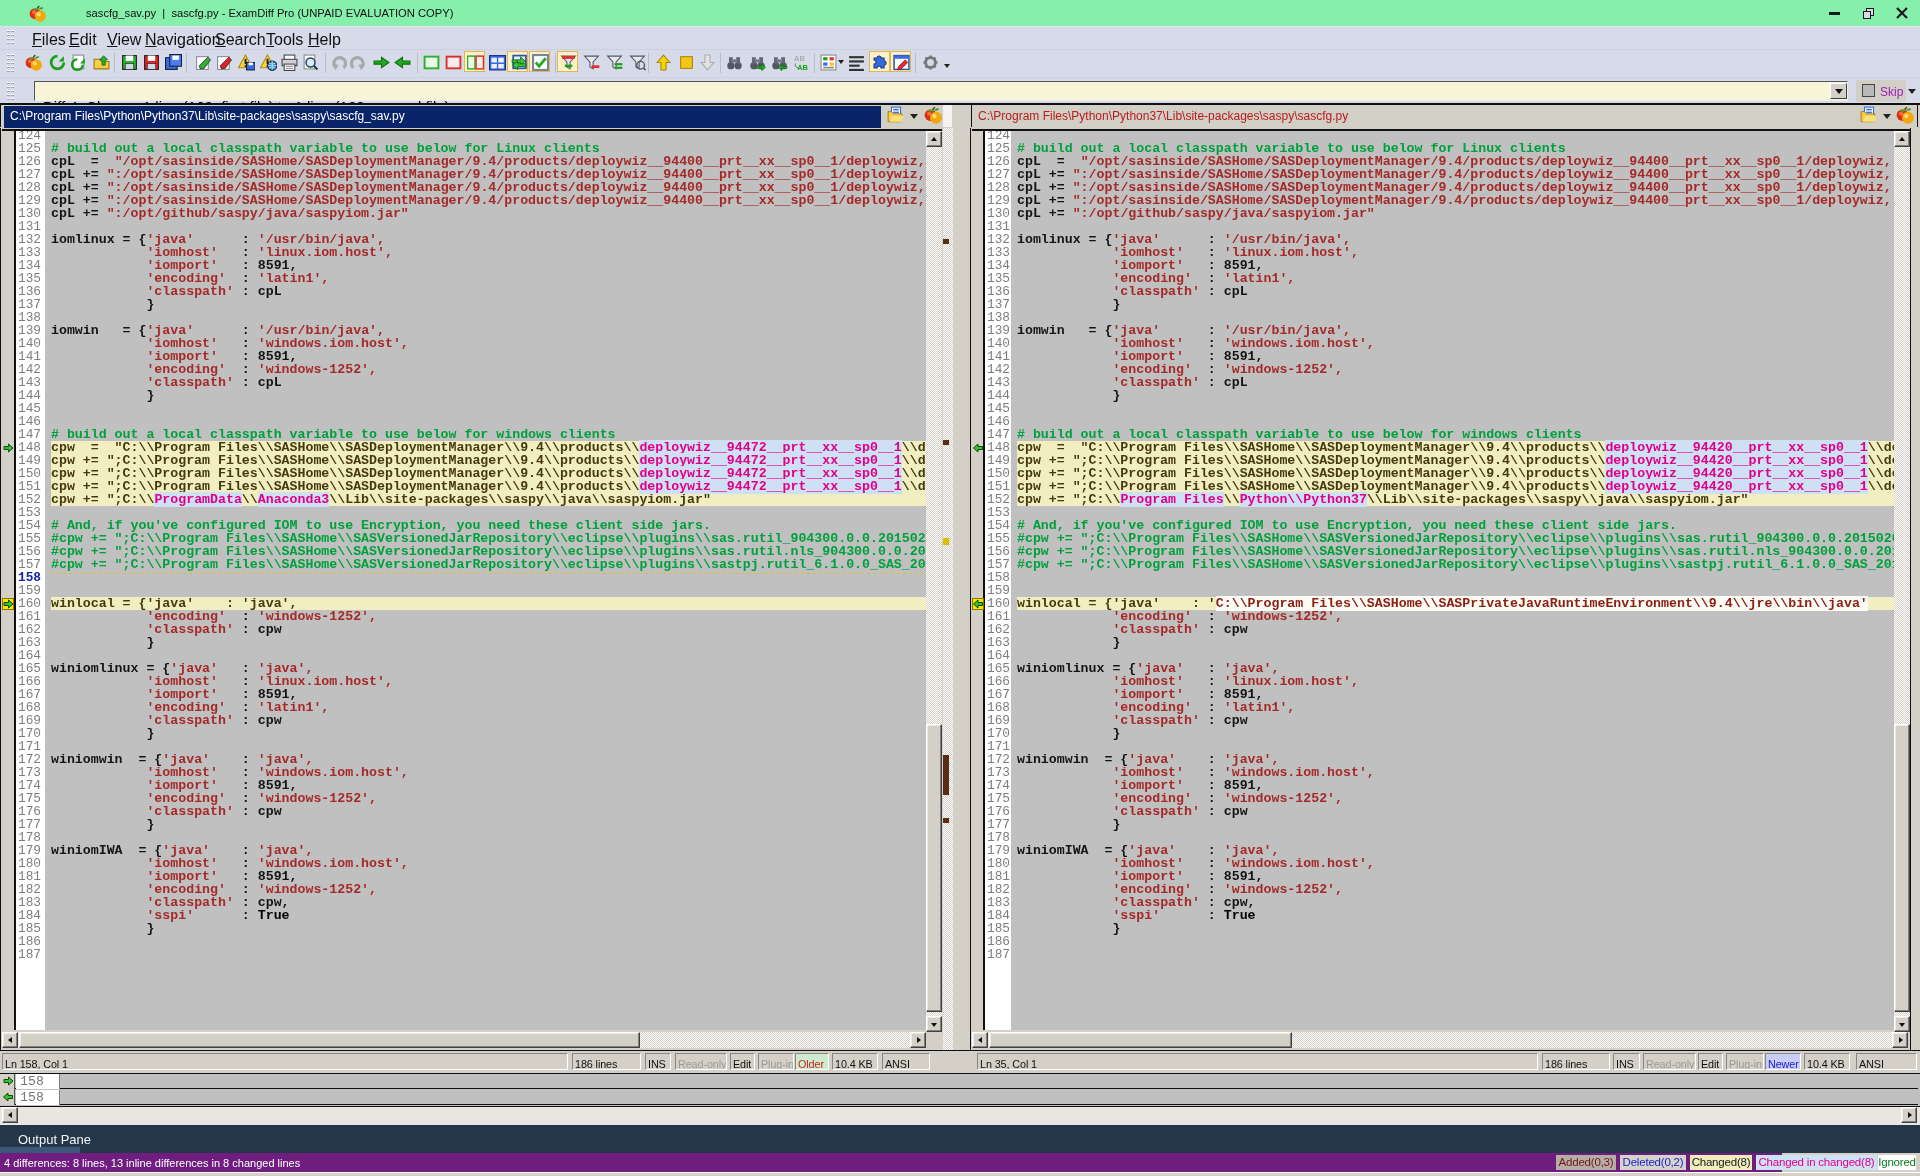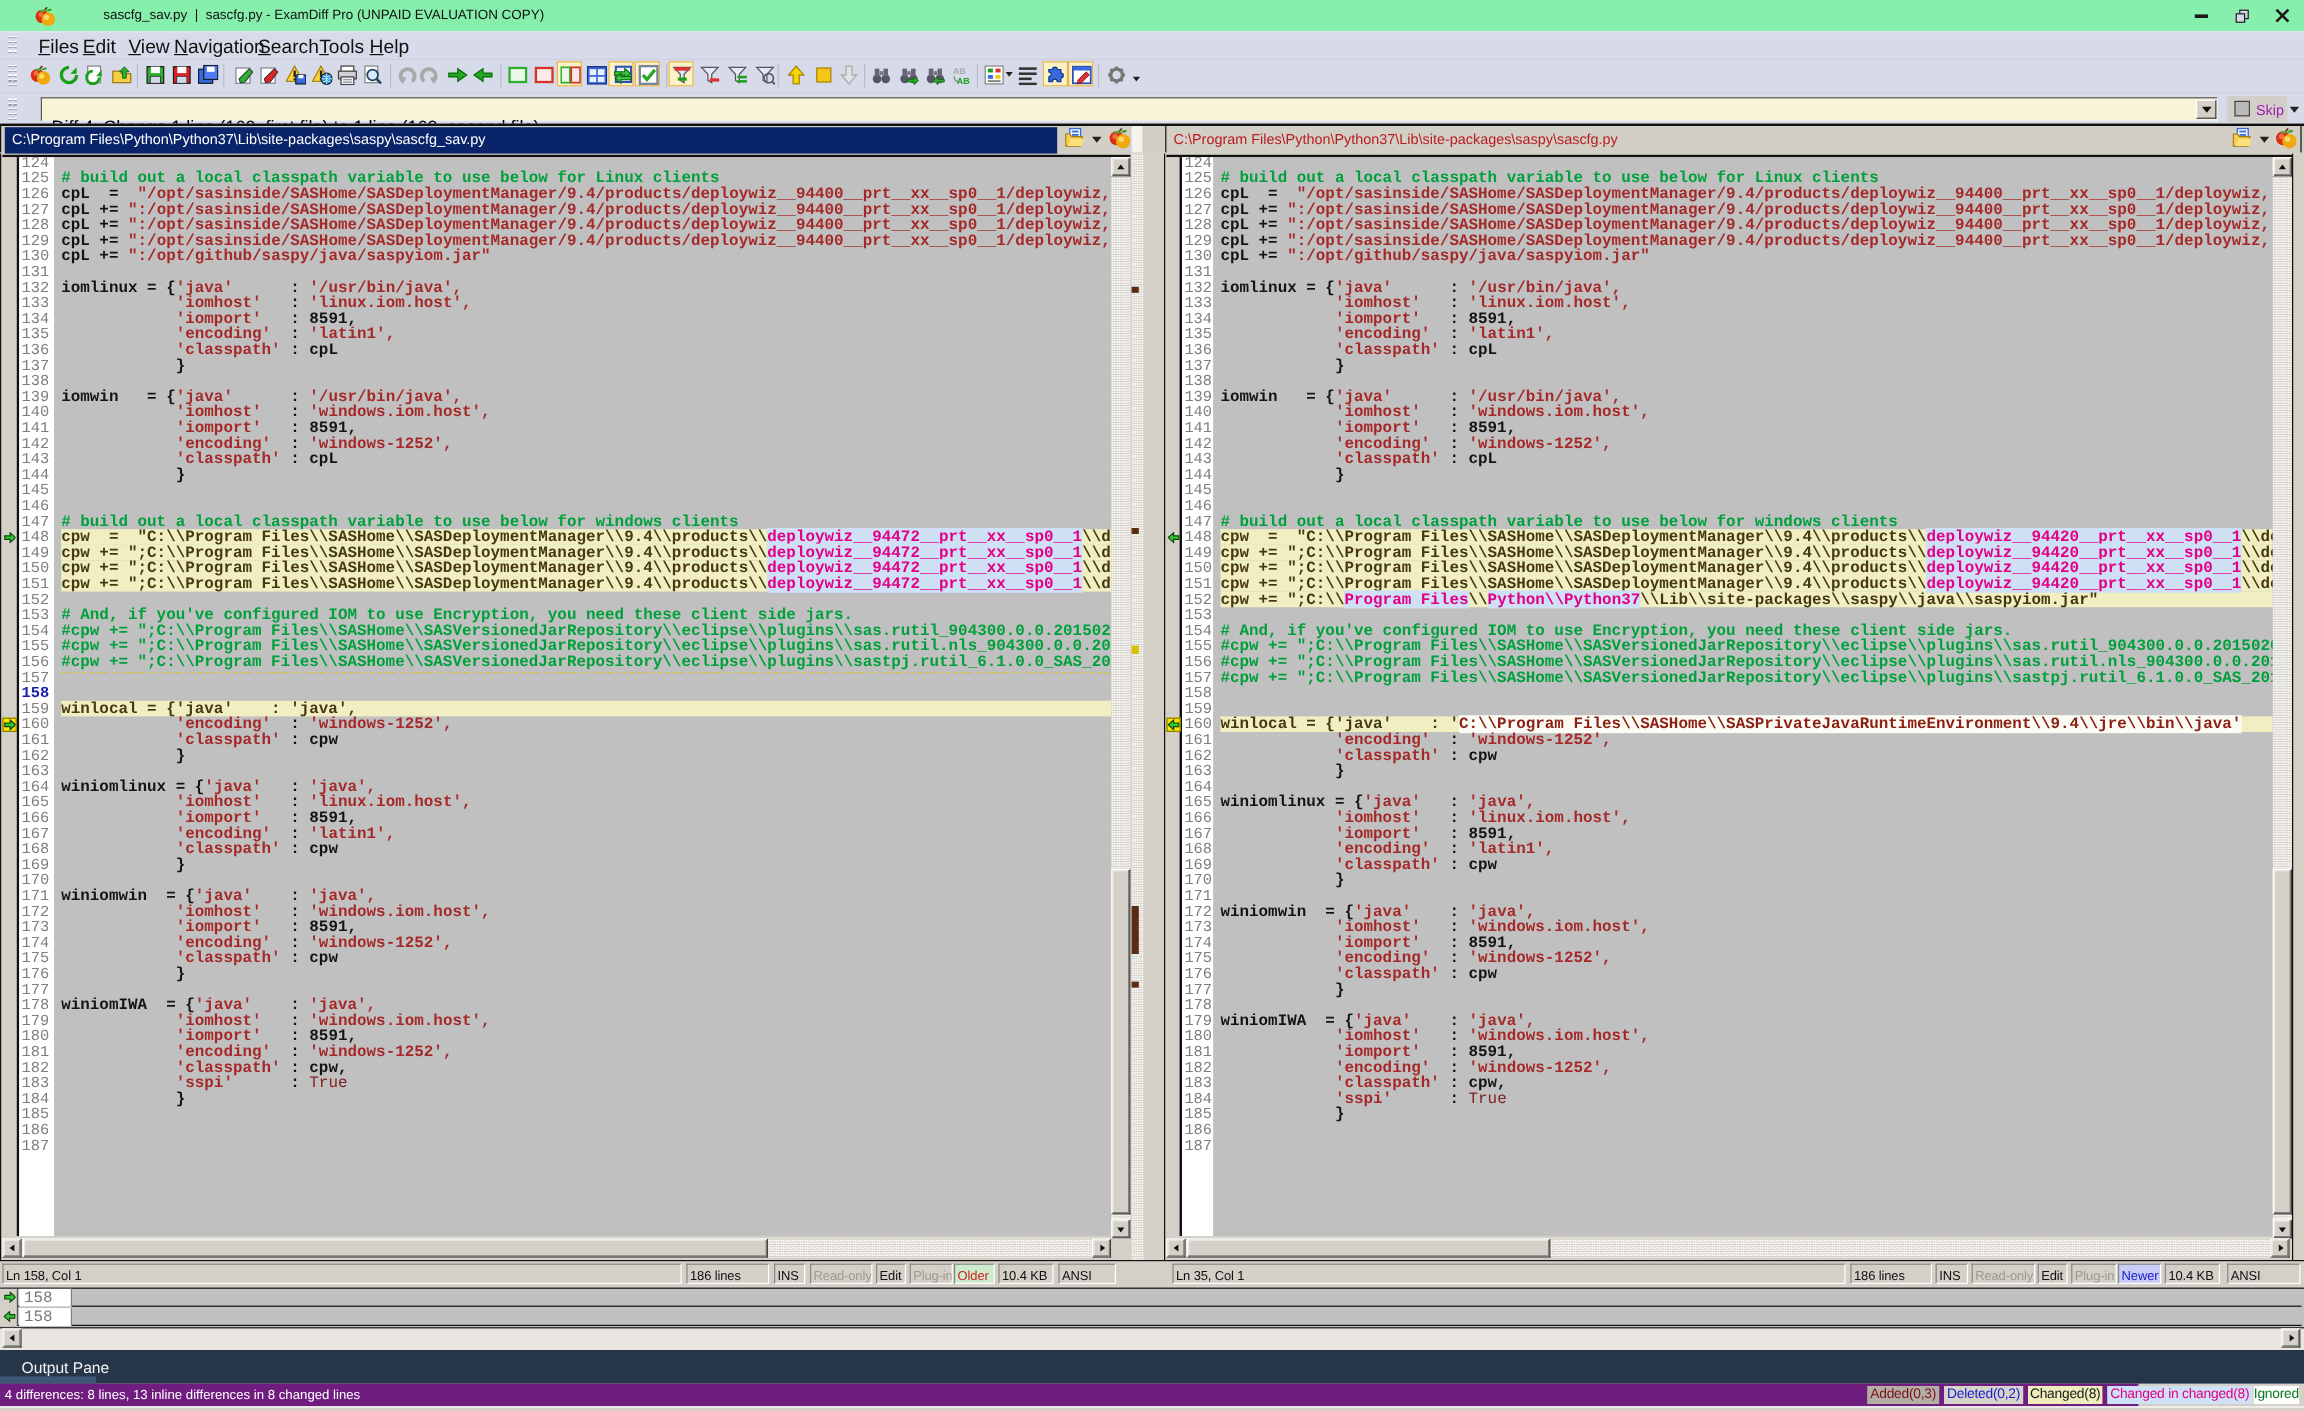--- a/index.html
+++ b/index.html
@@ -19,21 +19,21 @@
   font:12.8px/13.016px "Liberation Mono",monospace;padding-left:2px;overflow:hidden;color:#7e7e7e}
 .gutter>div:first-child,.code>div:first-child{margin-top:-2.5px}
 .gutter .bn{color:#1822a8;font-weight:bold}
 .code{position:absolute;top:3px;height:899px;background:#c0c0c0;overflow:hidden;
   font:bold 13.25px/13.016px "Liberation Mono",monospace;color:#141414}
 .code div{height:13.016px;white-space:pre}
 .code .y{background:#f1efc2;color:#46380f}
 s{text-decoration:none;color:#a52929}
 i{font-style:normal;color:#141414}
 g{color:#00a03c}
-b{font-weight:normal;color:#7f1d1d}
+b{font-weight:bold;color:#000000}
 c{color:#46380f}
 hl{background:#cfe0f5;color:#e20087}
 hw{background:#fbfbf6;color:#8c2012}
 .dot{background-image:repeating-linear-gradient(90deg,#d2c428 0 3px,rgba(0,0,0,0) 3px 6px),repeating-linear-gradient(90deg,#d2c428 0 3px,rgba(0,0,0,0) 3px 6px);
   background-repeat:repeat-x,repeat-x;background-size:100% 1.3px,100% 1.3px;background-position:0 1.5px,0 12.5px}
 .margin{position:absolute;top:3px;height:899px;background:#d4d0c8}
 .vsb{position:absolute;top:3px;width:16px;height:899px;background:conic-gradient(#fff 25%,#d4d0c8 0 50%,#fff 0 75%,#d4d0c8 0);background-size:2px 2px}
 .hsb{position:absolute;height:16px;background:conic-gradient(#fff 25%,#d4d0c8 0 50%,#fff 0 75%,#d4d0c8 0);background-size:2px 2px}
 .sbtn{position:absolute;width:16px;height:16px;background:#d4d0c8;border:1px solid;border-color:#fff #404040 #404040 #fff;box-shadow:inset -1px -1px 0 #808080,inset 1px 1px 0 #eceae6}
 .sbtn:after{content:"";position:absolute;border:3.5px solid transparent}
@@ -523,20 +523,21 @@
       <div><i>            </i><s>'encoding'</s><i>  : </i><s>'windows-1252',</s></div>
       <div><i>            </i><s>'classpath'</s><i> : </i><i>cpL</i></div>
       <div><i>            }</i></div>
       <div>&nbsp;</div>
       <div>&nbsp;</div>
       <div><g># build out a local classpath variable to use below for windows clients</g></div>
       <div class="y"><c>cpw  =  "C:\\Program Files\\SASHome\\SASDeploymentManager\\9.4\\products\\</c><hl>deploywiz__94472__prt__xx__sp0__1</hl><c>\\de</c></div>
       <div class="y"><c>cpw += ";C:\\Program Files\\SASHome\\SASDeploymentManager\\9.4\\products\\</c><hl>deploywiz__94472__prt__xx__sp0__1</hl><c>\\de</c></div>
       <div class="y"><c>cpw += ";C:\\Program Files\\SASHome\\SASDeploymentManager\\9.4\\products\\</c><hl>deploywiz__94472__prt__xx__sp0__1</hl><c>\\de</c></div>
       <div class="y"><c>cpw += ";C:\\Program Files\\SASHome\\SASDeploymentManager\\9.4\\products\\</c><hl>deploywiz__94472__prt__xx__sp0__1</hl><c>\\de</c></div>
+      <div class="y"><c>cpw += ";C:\\</c><hl>ProgramData</hl><c>\\</c><hl>Anaconda3</hl><c>\\Lib\\site-packages\\saspy\\java\\saspyiom.jar"</c></div>
       <div>&nbsp;</div>
       <div><g># And, if you've configured IOM to use Encryption, you need these client side jars.</g></div>
       <div><g>#cpw += ";C:\\Program Files\\SASHome\\SASVersionedJarRepository\\eclipse\\plugins\\sas.rutil_904300.0.0.2015020419</g></div>
       <div><g>#cpw += ";C:\\Program Files\\SASHome\\SASVersionedJarRepository\\eclipse\\plugins\\sas.rutil.nls_904300.0.0.20150204</g></div>
       <div><g>#cpw += ";C:\\Program Files\\SASHome\\SASVersionedJarRepository\\eclipse\\plugins\\sastpj.rutil_6.1.0.0_SAS_20121211</g></div>
       <div class="dot">&nbsp;</div>
       <div>&nbsp;</div>
       <div class="y"><c>winlocal = {'java'    : 'java',</c></div>
       <div><i>            </i><s>'encoding'</s><i>  : </i><s>'windows-1252',</s></div>
       <div><i>            </i><s>'classpath'</s><i> : </i><i>cpw</i></div>

